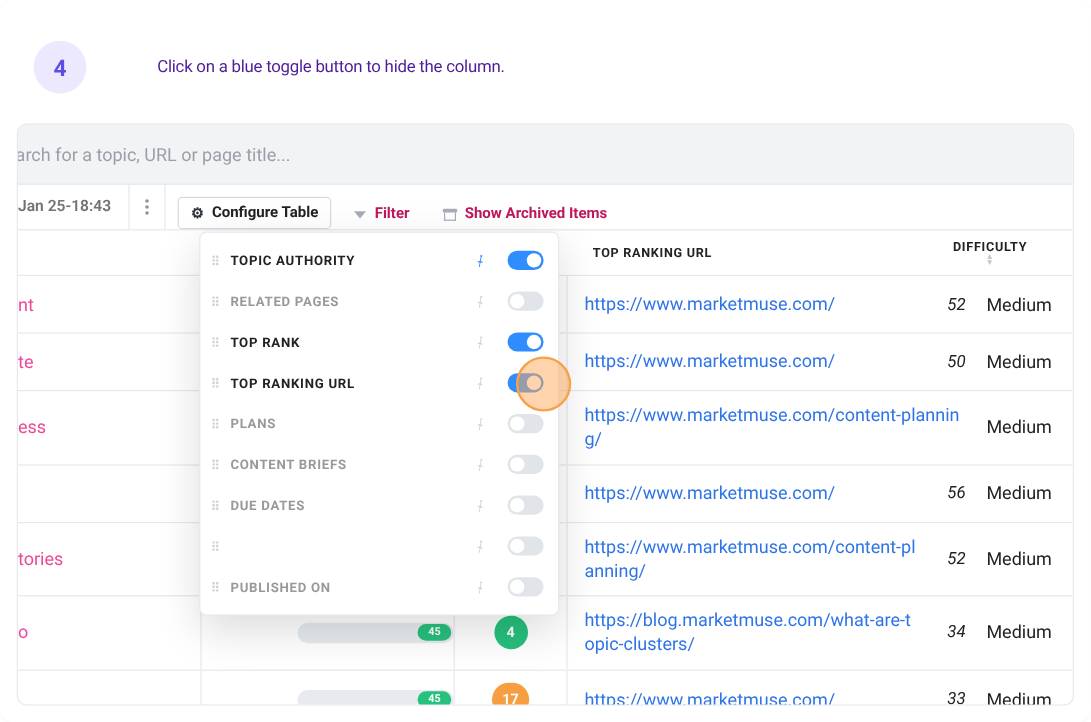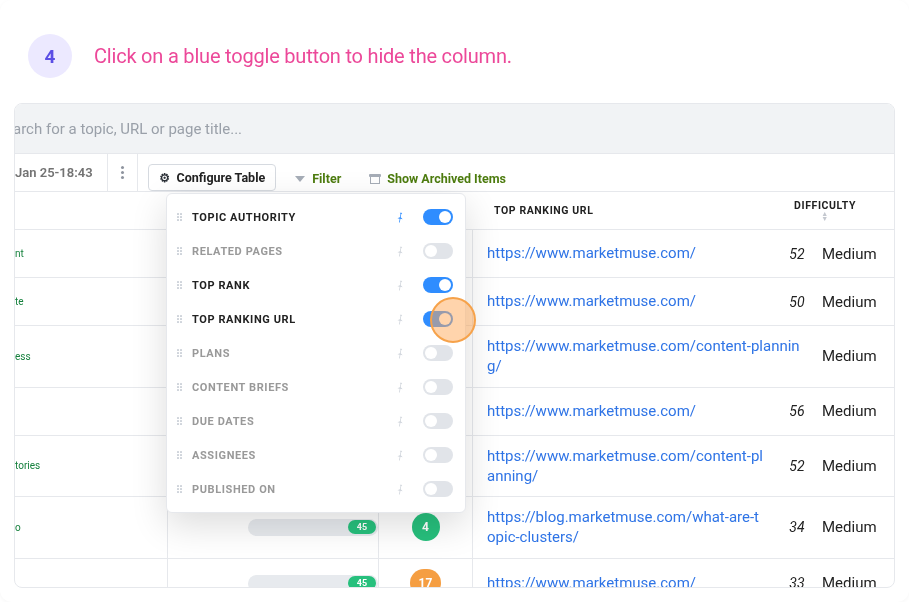--- a/index.html
+++ b/index.html
@@ -1,47 +1,47 @@
 <!DOCTYPE html>
 <html><head>
 <meta charset="utf-8">
 <style>
   * { box-sizing: border-box; margin: 0; padding: 0; }
   body { font-family: -apple-system, BlinkMacSystemFont, "Segoe UI", Roboto, Helvetica, Arial, sans-serif; background: #fff; color: #333; width: 909px; }
   .container { width: 909px; height: 602px; position: relative; border-radius: 12px; overflow: hidden; background: #fff; box-shadow: 0 1px 4px rgba(0,0,0,0.04); }
   .step-header { display: flex; align-items: center; gap: 22px; padding: 34px 24px 26px 28px; }
   .step-badge { width: 44px; height: 44px; border-radius: 50%; background: #ece9ff; display: flex; align-items: center; justify-content: center; color: #5b4ee5; font-weight: 700; font-size: 19px; }
-  .step-text { font-size: 20px; color: #ec4899; letter-spacing: -0.2px; }
+  .step-text { font-size: 14px; color: #4c1d95; letter-spacing: -0.2px; margin-left: 37px; }
   .app-panel { position: absolute; left: 14px; right: 14px; top: 103px; bottom: 14px; border: 1px solid #e6e8ec; border-radius: 8px; overflow: hidden; background: #fff; }
   .search-bar { background: #f1f3f5; color: #9aa0a9; font-size: 15px; padding: 15px 16px 15px 0; height: 50px; display: flex; align-items: center; border-bottom: 1px solid #e6e8ec; }
   .search-text { margin-left: -2px; }
   .toolbar { height: 38px; display: flex; align-items: stretch; border-bottom: 1px solid #e6e8ec; font-size: 12px; }
   .tb-cell { display: flex; align-items: center; border-right: 1px solid #e6e8ec; }
   .tb-date { padding: 0 14px 0 0; color: #737373; font-weight: 600; font-size: 13px; }
   .tb-dots { width: 30px; justify-content: center; color: #8e949e; cursor: pointer; }
   .dots { display: flex; flex-direction: column; gap: 2px; }
   .dots span { width: 3px; height: 3px; background: #8e949e; border-radius: 50%; }
   .tb-actions { flex: 1; display: flex; align-items: flex-end; gap: 8px; padding-left: 10px; }
-  .chip { display: inline-flex; align-items: center; gap: 6px; padding: 5px 10px; border-radius: 4px; font-weight: 700; font-size: 12.5px; color: #4d7c0f; }
+  .chip { display: inline-flex; align-items: center; gap: 6px; padding: 5px 10px; border-radius: 4px; font-weight: 700; font-size: 12.5px; color: #be185d; }
   .chip.active { border: 1px solid #d6dae0; color: #222; }
   .chip .ico { width: 12px; height: 12px; display: inline-flex; align-items: center; justify-content: center; }
   .gear-icon::before { content: "⚙"; font-size: 12px; color: #2c3138; }
   .funnel-icon { width: 0; height: 0; border-left: 5px solid transparent; border-right: 5px solid transparent; border-top: 6px solid #a6adb7; }
   .archive-icon { width: 12px; height: 10px; display: inline-flex; flex-direction: column; }
   .archive-icon .lid { height: 3px; background: #a6adb7; border-radius: 1px; }
   .archive-icon .box { flex: 1; border: 1.5px solid #a6adb7; border-top: none; margin: 0 1px; }
   .table-head { height: 38px; display: flex; align-items: center; font-size: 10.5px; font-weight: 700; letter-spacing: 0.6px; color: #222; border-bottom: 1px solid #e6e8ec; }
   .th-gap-left { width: 152px; }
   .th-topic { padding-right: 8px; }
   .th-url { position: absolute; left: 479px; }
   .th-diff { position: absolute; right: 38px; display: flex; align-items: center; gap: 0; flex-direction: column; }
   .sort-arrows { display: flex; flex-direction: column; line-height: 5px; font-size: 7px; color: #c4c8cf; }
   .rows { position: relative; }
   .row { display: flex; align-items: stretch; border-bottom: 1px solid #e6e8ec; }
-  .cell-topic { width: 152px; display: flex; align-items: center; font-size: 10px; color: #15803d; padding-left: 0; min-height: 46px; }
+  .cell-topic { width: 152px; display: flex; align-items: center; font-size: 15px; color: #ec4899; padding-left: 0; min-height: 46px; }
   .cell-under { width: 212px; border-left: 1px solid #e6e8ec; border-right: 1px solid #e6e8ec; display: flex; align-items: center; justify-content: flex-end; }
   .cell-pill { width: 94px; border-right: 1px solid #e6e8ec; display: flex; align-items: center; justify-content: center; }
   .cell-url { flex: 1; display: flex; align-items: center; padding: 10px 12px 10px 14px; }
   .cell-url a { color: #2f74e6; text-decoration: none; font-size: 15px; line-height: 1.35; word-break: break-all; }
   .cell-num { width: 42px; display: flex; align-items: center; justify-content: center; font-size: 14px; color: #222; font-style: italic; }
   .cell-level { width: 76px; display: flex; align-items: center; justify-content: flex-start; font-size: 15px; color: #222; padding-left: 4px; }
   .bar-track { width: 130px; height: 17px; background: #e7eaee; border-radius: 10px; position: relative; }
   .bar-badge { position: absolute; right: 2px; top: 1.5px; height: 14px; min-width: 28px; padding: 0 8px; border-radius: 8px; display: flex; align-items: center; justify-content: center; font-size: 9px; font-weight: 700; color: #fff; }
   .bar-green { background: #27c07d; }
   .pill { min-width: 28px; height: 28px; padding: 0 9px; border-radius: 14px; display: flex; align-items: center; justify-content: center; font-size: 12px; font-weight: 700; color: #fff; }
@@ -397,21 +397,20 @@
           </span>
           <span>
             <i></i>
             <i></i>
           </span>
           <span>
             <i></i>
             <i></i>
           </span>
         </div>
-        <div class="dd-label">ASSIGNEES</div>
         <div class="dd-pin pin-off">
           <svg class="pin-svg" viewBox="0 0 24 24">
             <path d="M16 3l5 5-3 1-4 4 1 5-3-3-5 5-1-1 5-5-3-3 5 1 4-4 1-3z" transform="rotate(-35 12 12)"></path>
           </svg>
         </div>
         <div class="dd-toggle">
           <div class="knob"></div>
         </div>
       </div>
       <div class="dd-row">

